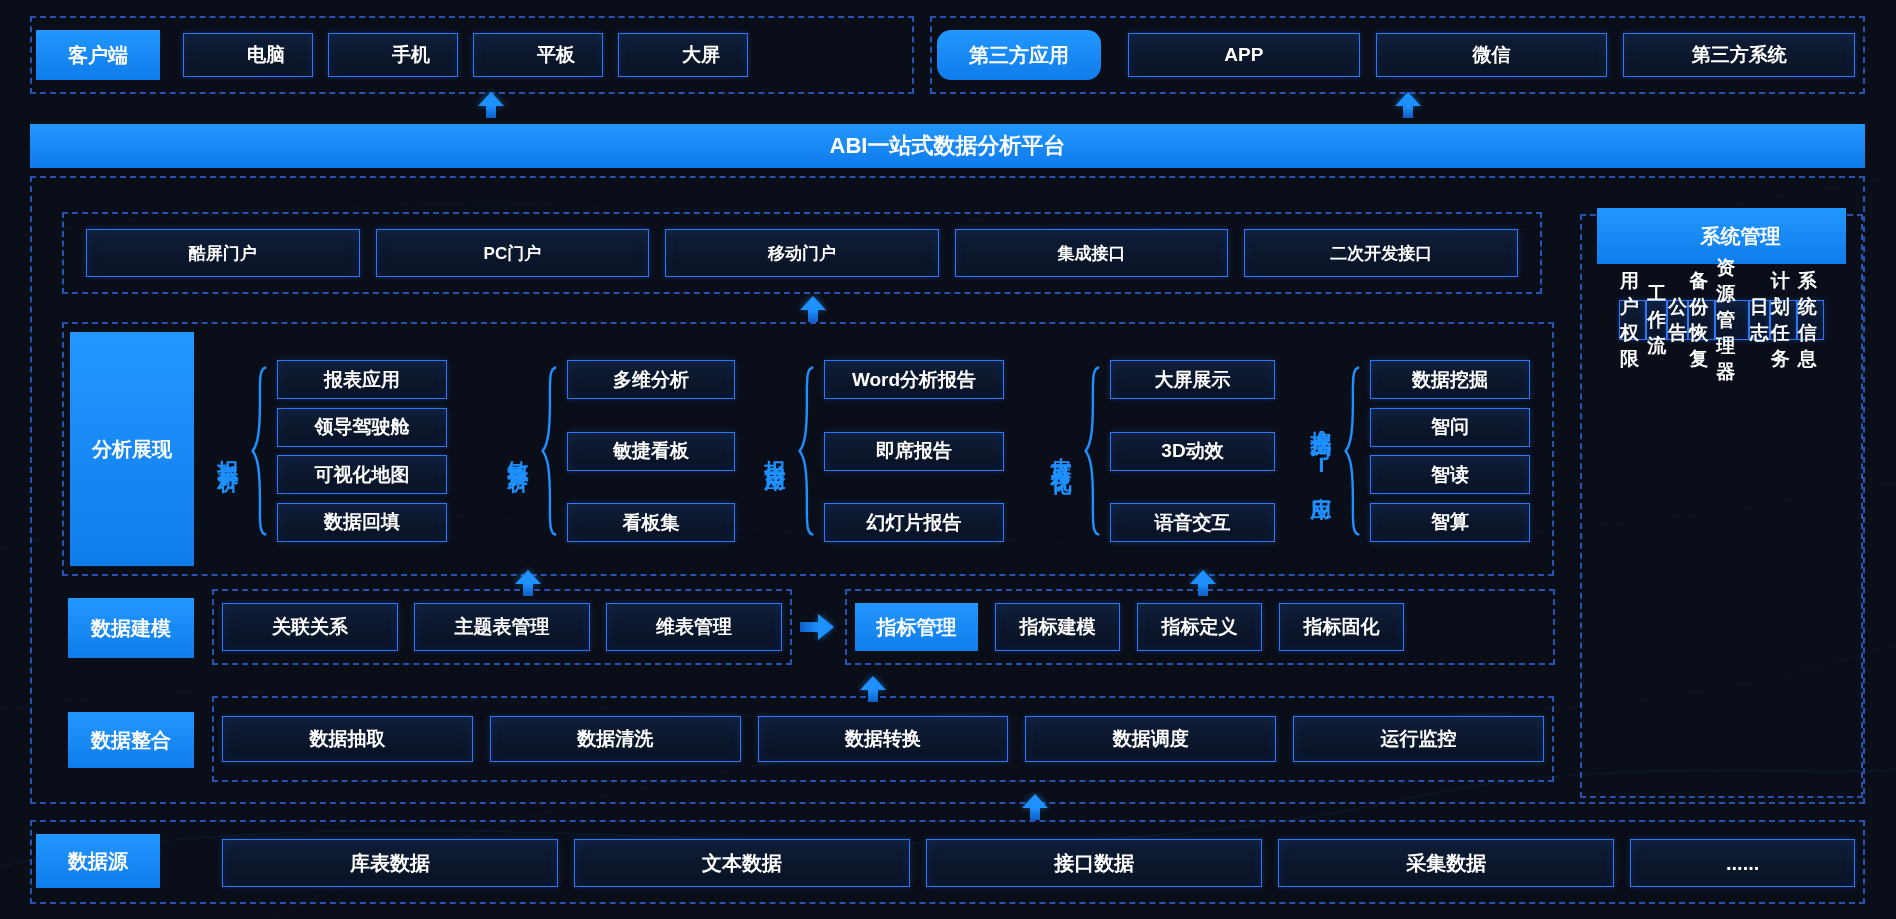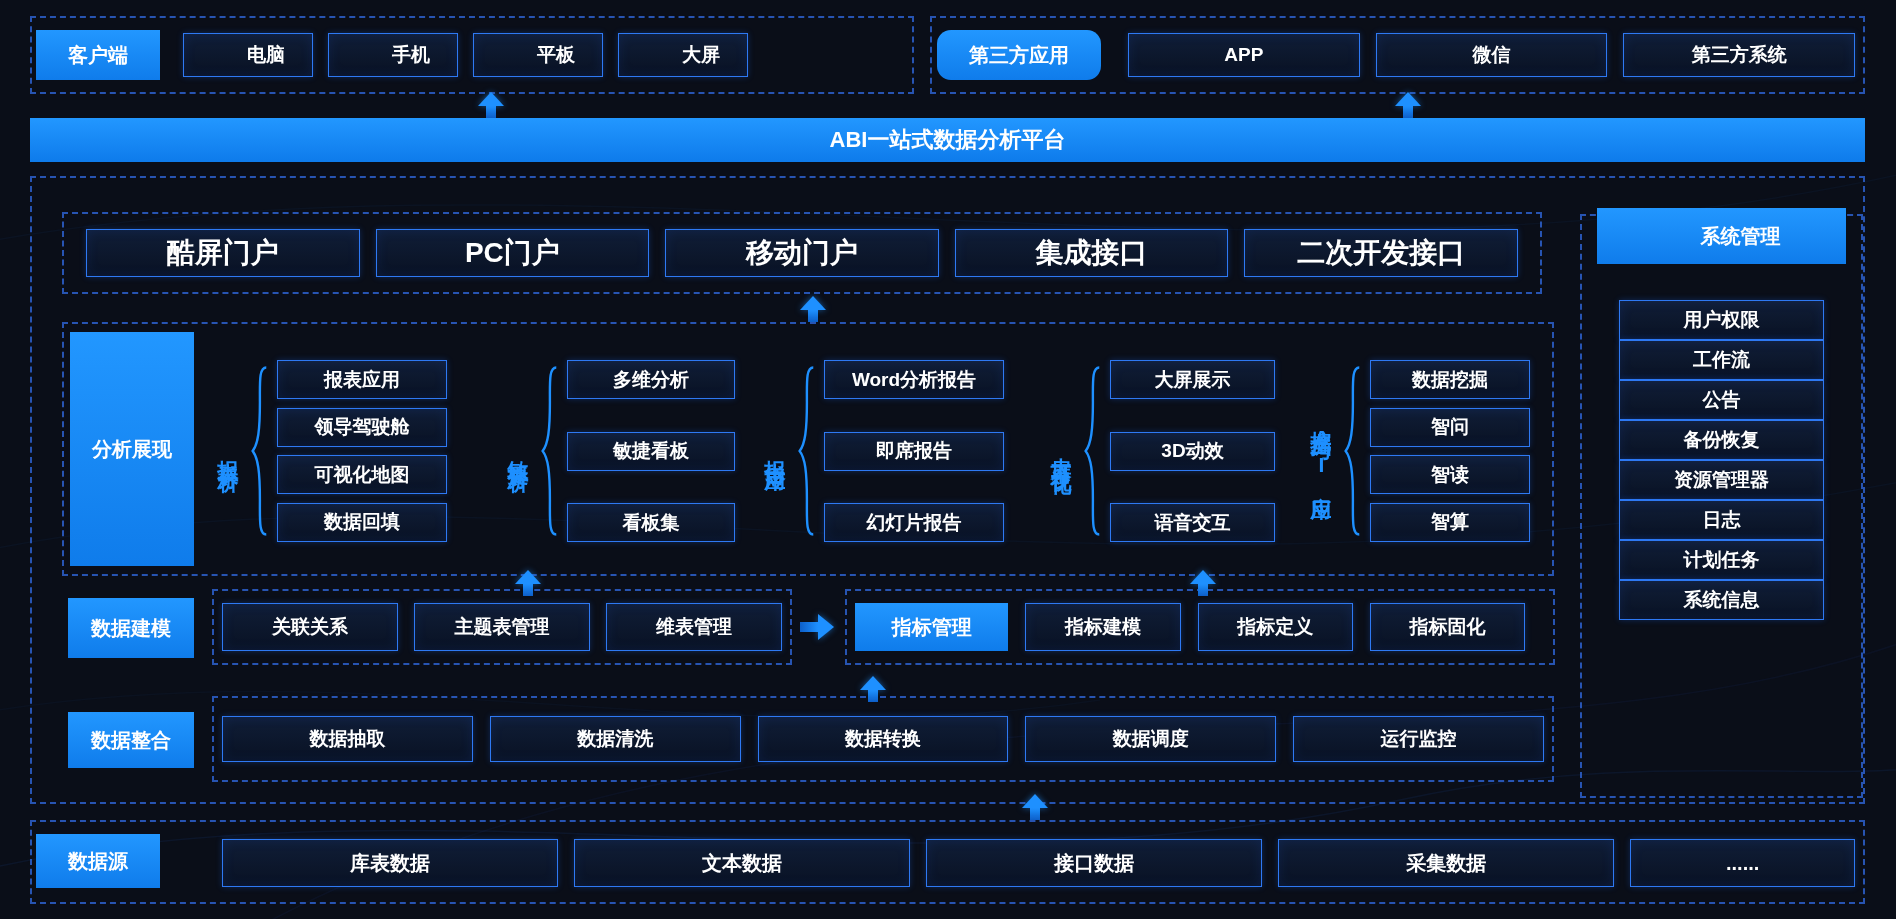--- a/index.html
+++ b/index.html
@@ -13,53 +13,53 @@
   .bfill { background: linear-gradient(180deg, #2297ff, #0f7ceb); display: flex; align-items: center; justify-content: center; font-weight: bold; font-size: 20px; color: #fff; }
 
   .box { background: linear-gradient(180deg, rgba(16,30,56,.96), rgba(9,18,36,.96));
          border: 1px solid #2e79f3;
          box-shadow: 0 0 6px rgba(30,110,255,.28), inset 0 0 12px rgba(25,80,190,.18);
          display: flex; align-items: center; justify-content: center;
          font-size: 19px; color: #fff; font-weight: bold; }
 
   .hrow { position: absolute; display: flex; }
 
-  .banner { position: absolute; left: 30px; top: 118px; width: 1835px; height: 44px;
+  .banner { position: absolute; left: 30px; top: 124px; width: 1835px; height: 44px;
             background: linear-gradient(180deg, #2297ff, #0e7beb);
             display: flex; align-items: center; justify-content: center;
             font-size: 22px; font-weight: bold; }
 
   
   .client-items { left: 183px; top: 33px; gap: 15px; height: 44px; }
   .client-items .box { width: 130px; padding-left: 36px; }
   .tp-items { left: 1128px; top: 33px; width: 727px; gap: 16px; height: 44px; }
   .tp-items .box { flex: 1; }
 
   .portal-items { left: 86px; top: 229px; width: 1432px; height: 48px; gap: 16px; }
-  .portal-items .box { flex: 1; font-size: 28px; }
+  .portal-items .box { flex: 1; font-size: 17px; }
 
   
   .agroup { position: absolute; top: 360px; height: 182px; display: flex; align-items: center; gap: 8px; }
   .vlabel { writing-mode: vertical-rl; text-orientation: upright; color: #1e90ff; font-weight: bold;
             font-size: 21px; letter-spacing: 4px; line-height: 26px; }
   .brace { width: 20px; height: 174px; flex: none; }
   .acol { display: flex; flex-direction: column; justify-content: space-between; height: 182px; }
   .abox { height: 39px; }
 
   
   .mrow-left { left: 222px; top: 603px; width: 560px; height: 48px; gap: 16px; }
   .mrow-left .box { flex: 1; }
-  .mrow-right { left: 855px; top: 603px; width: 670px; height: 48px; gap: 17px; text-align: center; }
+  .mrow-right { left: 855px; top: 603px; width: 549px; height: 48px; gap: 17px; text-align: center; }
   .mrow-right .mbox { flex: 1; }
   .irow { left: 222px; top: 716px; width: 1322px; height: 46px; gap: 17px; }
   .irow .box { flex: 1; }
 
   
   .sysitems { position: absolute; left: 1619px; top: 300px; width: 205px; height: 466px;
-              display: flex; flex-direction: column; justify-content: flex-start; }
+              display: flex; flex-direction: row; justify-content: center; }
   .sysbox { height: 40px; }
 
   
   .dsrow { left: 222px; top: 839px; width: 1633px; height: 48px; gap: 16px; }
   .dsrow .box { flex: 3; font-size: 20px; }
   .dsrow div:last-of-type { flex: 2; }
 
   
   .arrow-up { position: absolute; width: 26px; z-index: 5; }
   .arrow-up .head { display: block; width: 0; height: 0; margin: 0 auto;

